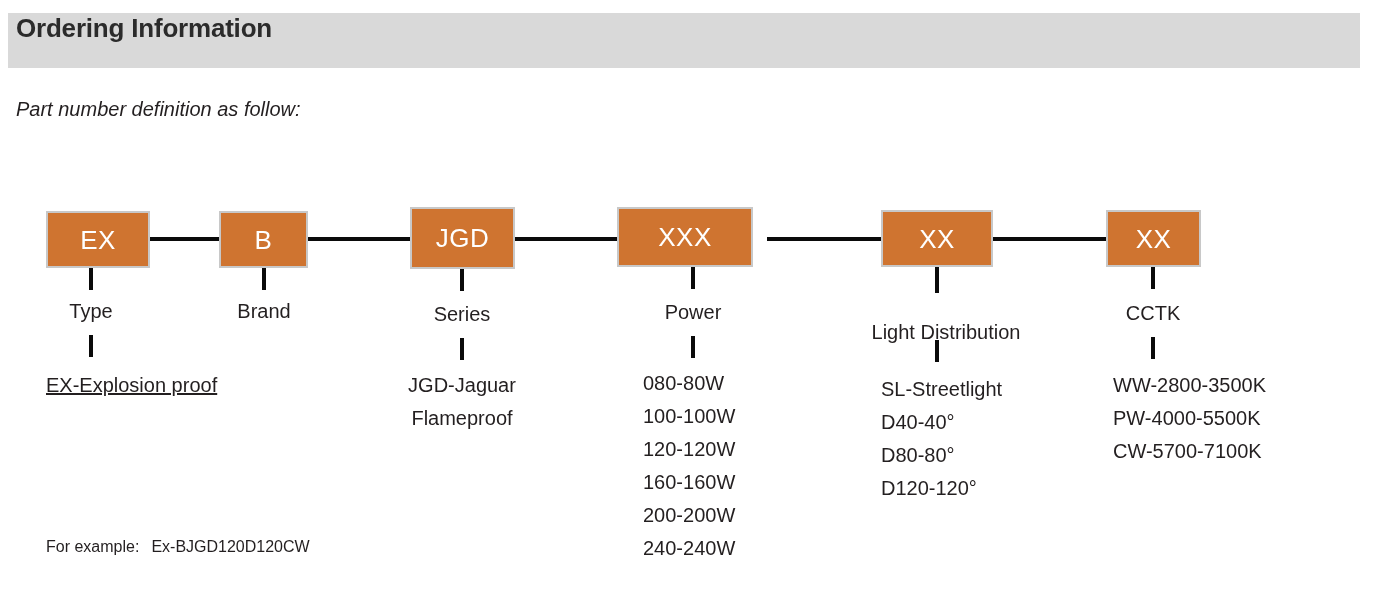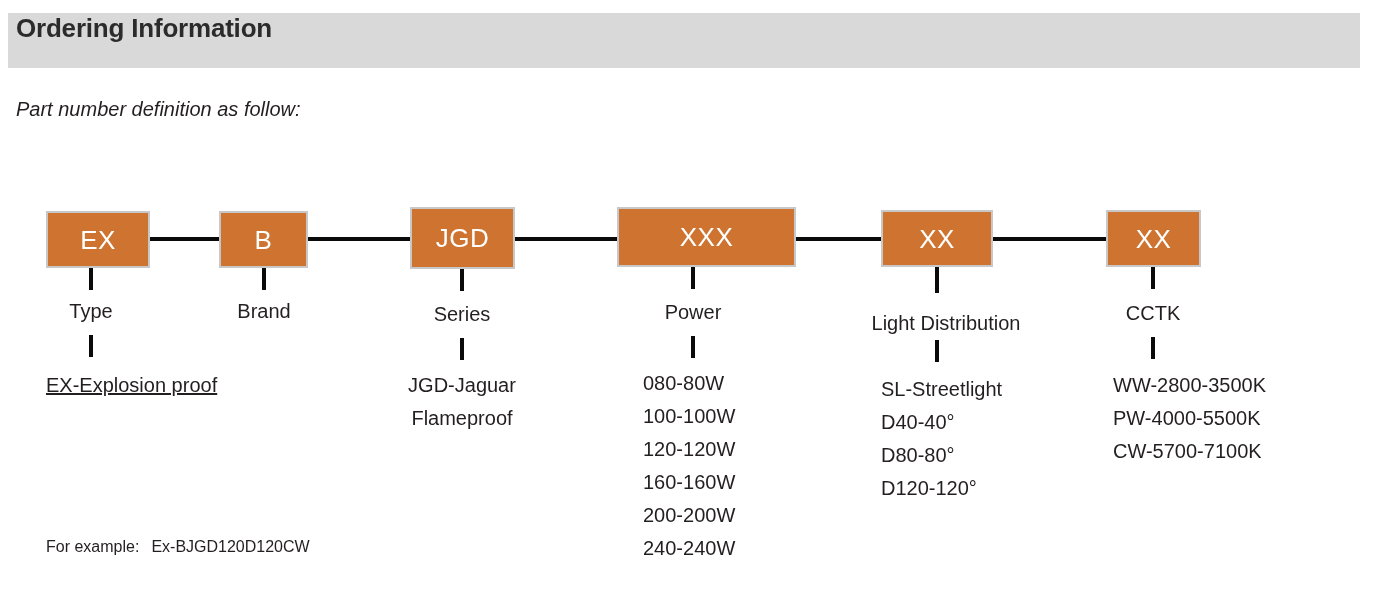--- a/index.html
+++ b/index.html
@@ -136,42 +136,42 @@
 
   <div class="code-box" style="left:46px; top:211px; width:104px; height:57px;">
     <span>EX</span>
   </div>
   <div class="code-box" style="left:219px; top:211px; width:89px; height:57px;">
     <span>B</span>
   </div>
   <div class="code-box" style="left:410px; top:207px; width:105px; height:62px;">
     <span>JGD</span>
   </div>
-  <div class="code-box" style="left:617px; top:207px; width:179px; height:60px;text-align:right;">
+  <div class="code-box" style="left:617px; top:207px; width:136px; height:60px;text-align:right;">
     <span>XXX</span>
   </div>
   <div class="code-box" style="left:881px; top:210px; width:112px; height:57px;">
     <span>XX</span>
   </div>
   <div class="code-box" style="left:1106px; top:210px; width:95px; height:57px;">
     <span>XX</span>
   </div>
 
   <div class="stem" style="left:89px; top:268px; height:22px;"></div>
   <div class="stem" style="left:262px; top:268px; height:22px;"></div>
   <div class="stem" style="left:460px; top:269px; height:22px;"></div>
   <div class="stem" style="left:691px; top:267px; height:22px;"></div>
   <div class="stem" style="left:935px; top:267px; height:26px;"></div>
   <div class="stem" style="left:1151px; top:267px; height:22px;"></div>
 
   <div class="field-label" style="left:91px; top:300px;">Type</div>
   <div class="field-label" style="left:264px; top:300px;">Brand</div>
   <div class="field-label" style="left:462px; top:303px;">Series</div>
   <div class="field-label" style="left:693px; top:301px;">Power</div>
-  <div class="field-label" style="left:946px; top:312px;text-align:center;">Light Distribution</div>
+  <div class="field-label" style="left:946px; top:321px;text-align:center;">Light Distribution</div>
   <div class="field-label" style="left:1153px; top:302px;">CCTK</div>
 
   <div class="stem" style="left:89px; top:335px; height:22px;"></div>
   <div class="stem" style="left:460px; top:338px; height:22px;"></div>
   <div class="stem" style="left:691px; top:336px; height:22px;"></div>
   <div class="stem" style="left:935px; top:340px; height:22px;"></div>
   <div class="stem" style="left:1151px; top:337px; height:22px;"></div>
 
   <div class="option-list" style="left:46px; top:369px;text-decoration:underline;">
     <div>EX-Explosion proof</div>

